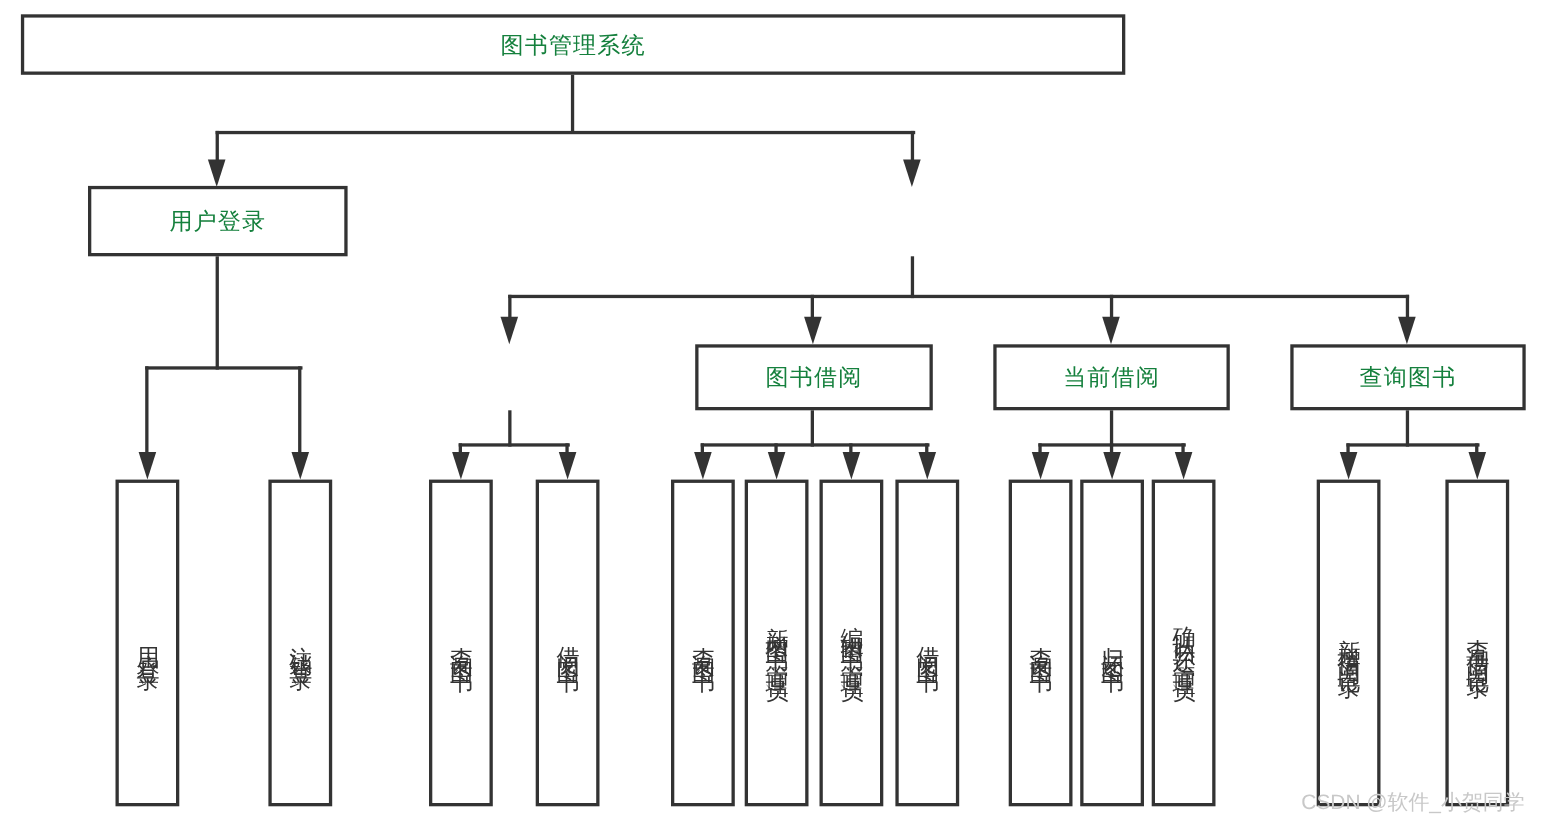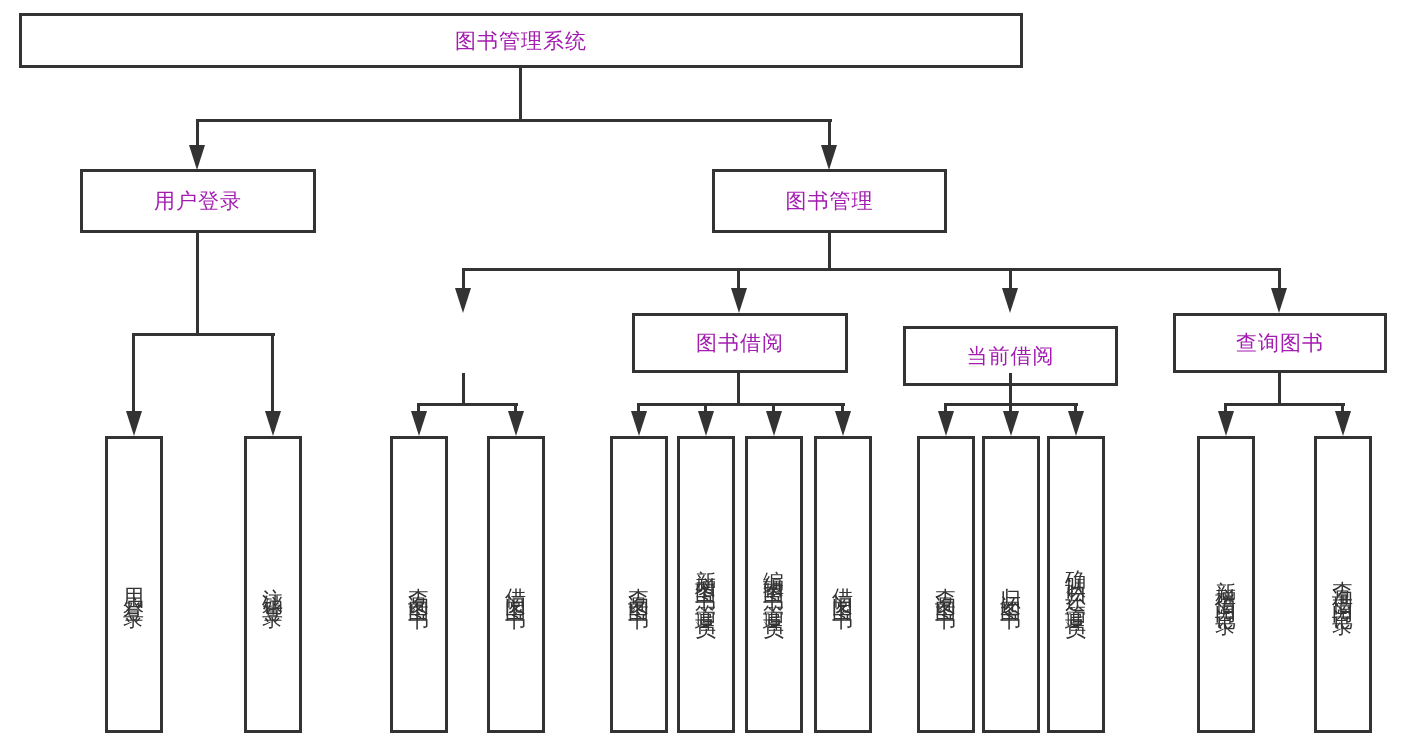--- a/index.html
+++ b/index.html
@@ -17,21 +17,21 @@
     overflow: hidden;
   }
   .box {
     position: absolute;
     box-sizing: border-box;
     border: 3px solid #333333;
     background: #ffffff;
     display: flex;
     align-items: center;
     justify-content: center;
-    color: #a21caf;
+    color: #15803d;
     font-size: 21px;
     letter-spacing: 1px;
   }
   .vbox {
     position: absolute;
     box-sizing: border-box;
     border: 3px solid #333333;
     background: #ffffff;
     top: 436px;
     width: 58px;
@@ -85,42 +85,41 @@
   <div class="box" style="left:19px; top:13px; width:1004px; height:55px;">图书管理系统</div>
 
   <div class="vline" style="left:519px; top:68px; height:53px;"></div>
   <div class="hline" style="left:196px; top:119px; width:636px;"></div>
   <div class="vline" style="left:196px; top:119px; height:28px;"></div>
   <div class="vline" style="left:828px; top:119px; height:28px;"></div>
   <div class="arrow" style="left:189px; top:145px;"></div>
   <div class="arrow" style="left:821px; top:145px;"></div>
 
   <div class="box" style="left:80px; top:169px; width:236px; height:64px;">用户登录</div>
-  <div class="box" style="left:712px; top:169px; width:235px; height:64px;">图书管理</div>
 
   <div class="vline" style="left:196px; top:233px; height:103px;"></div>
   <div class="hline" style="left:132px; top:333px; width:143px;"></div>
   <div class="vline" style="left:132px; top:333px; height:79px;"></div>
   <div class="vline" style="left:271px; top:333px; height:79px;"></div>
   <div class="arrow" style="left:126px; top:411px;"></div>
   <div class="arrow" style="left:265px; top:411px;"></div>
 
   <div class="vline" style="left:828px; top:233px; height:38px;"></div>
   <div class="hline" style="left:462px; top:268px; width:819px;"></div>
   <div class="vline" style="left:462px; top:268px; height:21px;"></div>
   <div class="vline" style="left:737px; top:268px; height:21px;"></div>
   <div class="vline" style="left:1009px; top:268px; height:21px;"></div>
   <div class="vline" style="left:1278px; top:268px; height:21px;"></div>
   <div class="arrow" style="left:455px; top:288px;"></div>
   <div class="arrow" style="left:731px; top:288px;"></div>
   <div class="arrow" style="left:1002px; top:288px;"></div>
   <div class="arrow" style="left:1271px; top:288px;"></div>
 
   <div class="box" style="left:632px; top:313px; width:216px; height:60px;">图书借阅</div>
-  <div class="box" style="left:903px; top:313px; width:215px; height:60px;margin-top:13px;">当前借阅</div>
+  <div class="box" style="left:903px; top:313px; width:215px; height:60px;">当前借阅</div>
   <div class="box" style="left:1173px; top:313px; width:214px; height:60px;">查询图书</div>
 
   <div class="vline" style="left:462px; top:373px; height:33px;"></div>
   <div class="hline" style="left:417px; top:403px; width:101px;"></div>
   <div class="vline" style="left:417px; top:403px; height:9px;"></div>
   <div class="vline" style="left:514px; top:403px; height:9px;"></div>
   <div class="arrow" style="left:411px; top:411px;"></div>
   <div class="arrow" style="left:508px; top:411px;"></div>
 
   <div class="vline" style="left:737px; top:373px; height:33px;"></div>
@@ -187,14 +186,15 @@
     <span class="vtext">确认归还（管理员）</span>
   </div>
 
   <div class="vbox" style="left:1197px;">
     <span class="vtext">新增借阅记录</span>
   </div>
   <div class="vbox" style="left:1314px;">
     <span class="vtext">查询借阅记录</span>
   </div>
 
+  <div class="watermark">CSDN @软件_小贺同学</div>
 
 </div>
 
 </body></html>

